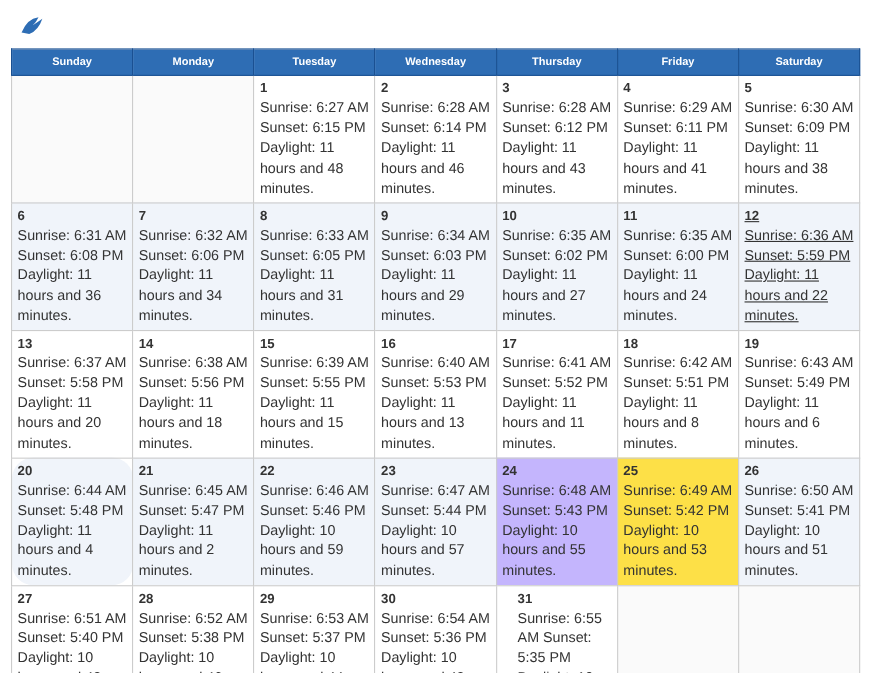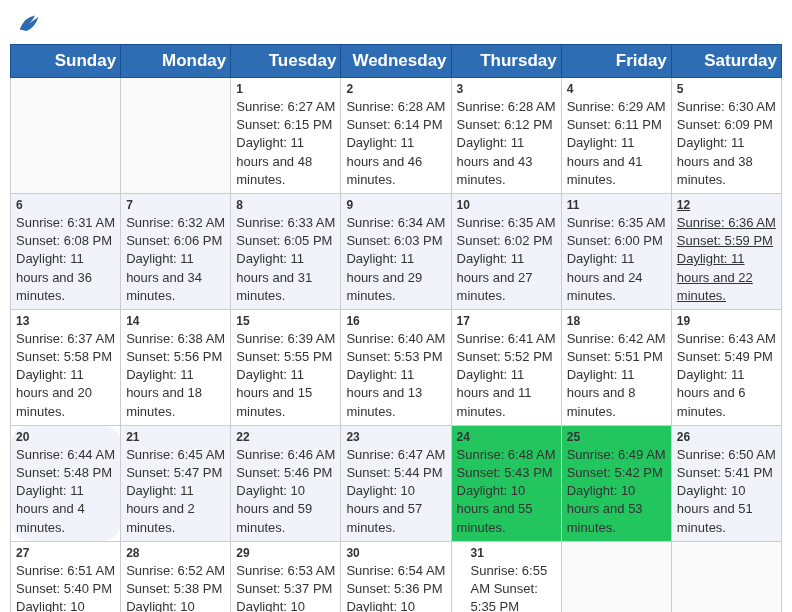--- a/index.html
+++ b/index.html
@@ -40,24 +40,24 @@
       color: #555;
     }
     .calendar {
       width: 100%;
       border-collapse: collapse;
       table-layout: fixed;
     }
     .calendar th {
       background-color: #2e6db4;
       color: #fff;
-      font-size: 17px;
+      font-size: 10px;
       font-weight: bold;
       padding: 6px 4px;
-      text-align: right;
+      text-align: center;
       border: 1px solid #1a5092;
     }
     .calendar td {
       border: 1px solid #ccc;
       vertical-align: top;
       padding: 4px 5px;
       height: 90px;
       font-size: 11px;
       color: #333;
       background: #fff;
@@ -258,27 +258,27 @@
           <div class="cell-text">Sunrise: 6:46 AM
 Sunset: 5:46 PM
 Daylight: 10 hours and 59 minutes.</div>
         </td>
         <td style="background: rgb(240, 244, 250);">
           <span class="day-num">23</span>
           <div class="cell-text">Sunrise: 6:47 AM
 Sunset: 5:44 PM
 Daylight: 10 hours and 57 minutes.</div>
         </td>
-        <td style="background: #22c55e;">
+        <td style="background: #c4b5fd;">
           <span class="day-num">24</span>
           <div class="cell-text">Sunrise: 6:48 AM
 Sunset: 5:43 PM
 Daylight: 10 hours and 55 minutes.</div>
         </td>
-        <td style="background: #22c55e;">
+        <td style="background: #fde047;">
           <span class="day-num">25</span>
           <div class="cell-text">Sunrise: 6:49 AM
 Sunset: 5:42 PM
 Daylight: 10 hours and 53 minutes.</div>
         </td>
         <td style="background: rgb(240, 244, 250);">
           <span class="day-num">26</span>
           <div class="cell-text">Sunrise: 6:50 AM
 Sunset: 5:41 PM
 Daylight: 10 hours and 51 minutes.</div>

